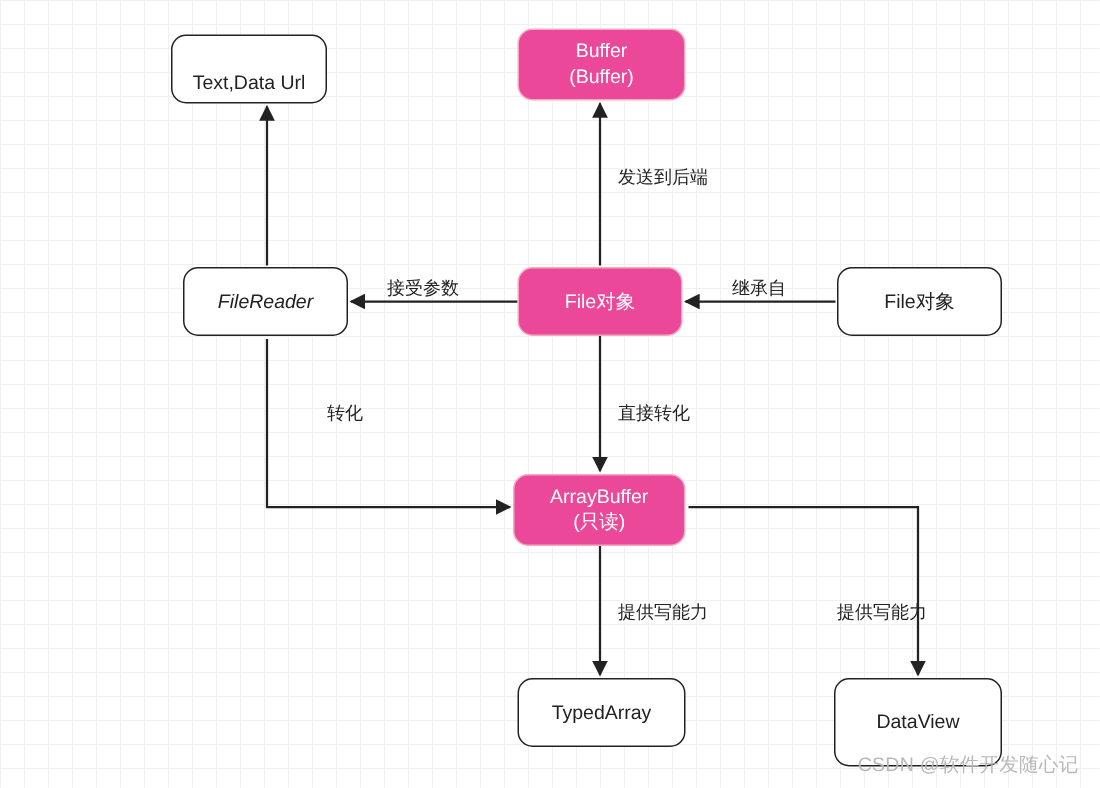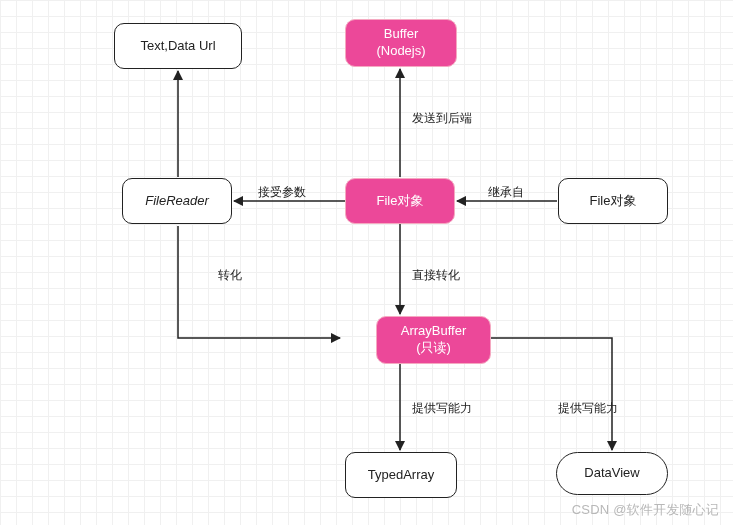--- a/index.html
+++ b/index.html
@@ -68,51 +68,51 @@
 
   <path d="M 400 224 L 400 314" stroke="#222" stroke-width="1.5" fill="none" marker-end="url(#arrow)"></path>
 
   <path d="M 178 226 L 178 338 L 340 338" stroke="#222" stroke-width="1.5" fill="none" marker-end="url(#arrow)"></path>
 
   <path d="M 400 364 L 400 450" stroke="#222" stroke-width="1.5" fill="none" marker-end="url(#arrow)"></path>
 
   <path d="M 459 338 L 612 338 L 612 450" stroke="#222" stroke-width="1.5" fill="none" marker-end="url(#arrow)"></path>
 </svg>
 
-<div class="node white" style="left:114px; top:23px; width:128px; height:46px;">
+<div class="node white" style="left:114px; top:23px; width:104px; height:46px;justify-content:flex-end;">
   <span>Text,Data Url</span>
 </div>
 
 <div class="node pink" style="left:345px; top:19px; width:112px; height:48px;">
   <span>Buffer</span>
-  <span>(Nodejs)</span>
+  <span>(Buffer)</span>
 </div>
 
 <div class="node white" style="left:122px; top:178px; width:110px; height:46px;font-style:italic;">
   <span>FileReader</span>
 </div>
 
 <div class="node pink" style="left:345px; top:178px; width:110px; height:46px;">
   <span>File对象</span>
 </div>
 
 <div class="node white" style="left:558px; top:178px; width:110px; height:46px;">
   <span>File对象</span>
 </div>
 
-<div class="node pink" style="left:342px; top:316px; width:115px; height:48px;margin-left:34px;">
+<div class="node pink" style="left:342px; top:316px; width:115px; height:48px;">
   <span>ArrayBuffer</span>
   <span>(只读)</span>
 </div>
 
 <div class="node white" style="left:345px; top:452px; width:112px; height:46px;">
   <span>TypedArray</span>
 </div>
 
-<div class="node white" style="left:556px; top:452px; width:112px; height:43px;border-radius:23px;">
+<div class="node white" style="left:556px; top:452px; width:112px; height:59px;">
   <span>DataView</span>
 </div>
 
 <span class="edge-label" style="left:412px; top:110px;">发送到后端</span>
 <span class="edge-label" style="left:258px; top:184px;">接受参数</span>
 <span class="edge-label" style="left:488px; top:184px;">继承自</span>
 <span class="edge-label" style="left:218px; top:267px;">转化</span>
 <span class="edge-label" style="left:412px; top:267px;">直接转化</span>
 <span class="edge-label" style="left:412px; top:400px;">提供写能力</span>
 <span class="edge-label" style="left:558px; top:400px;">提供写能力</span>

